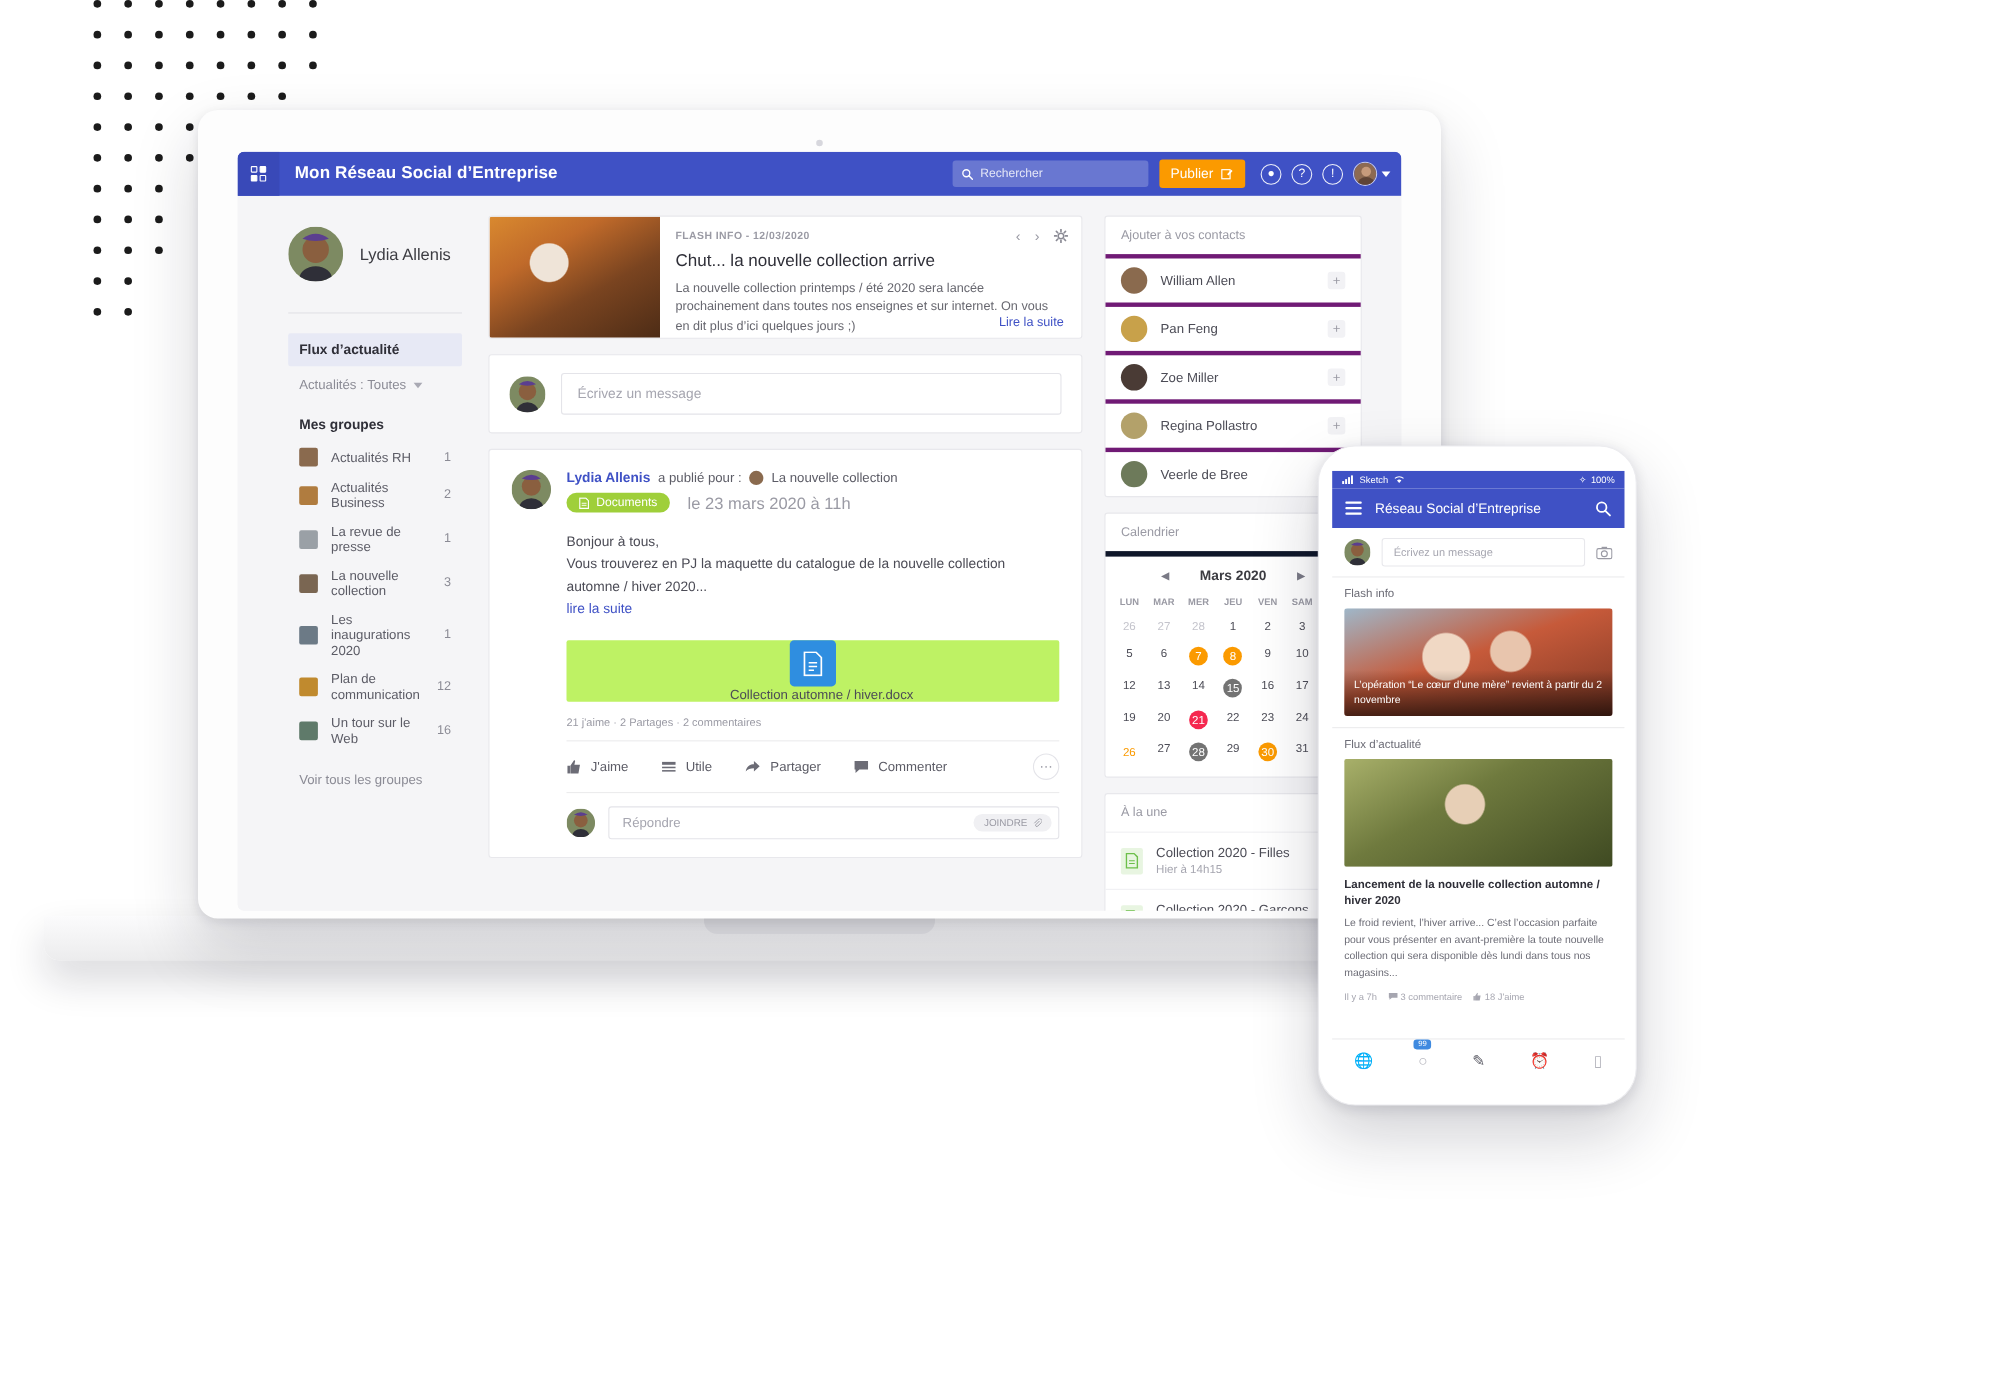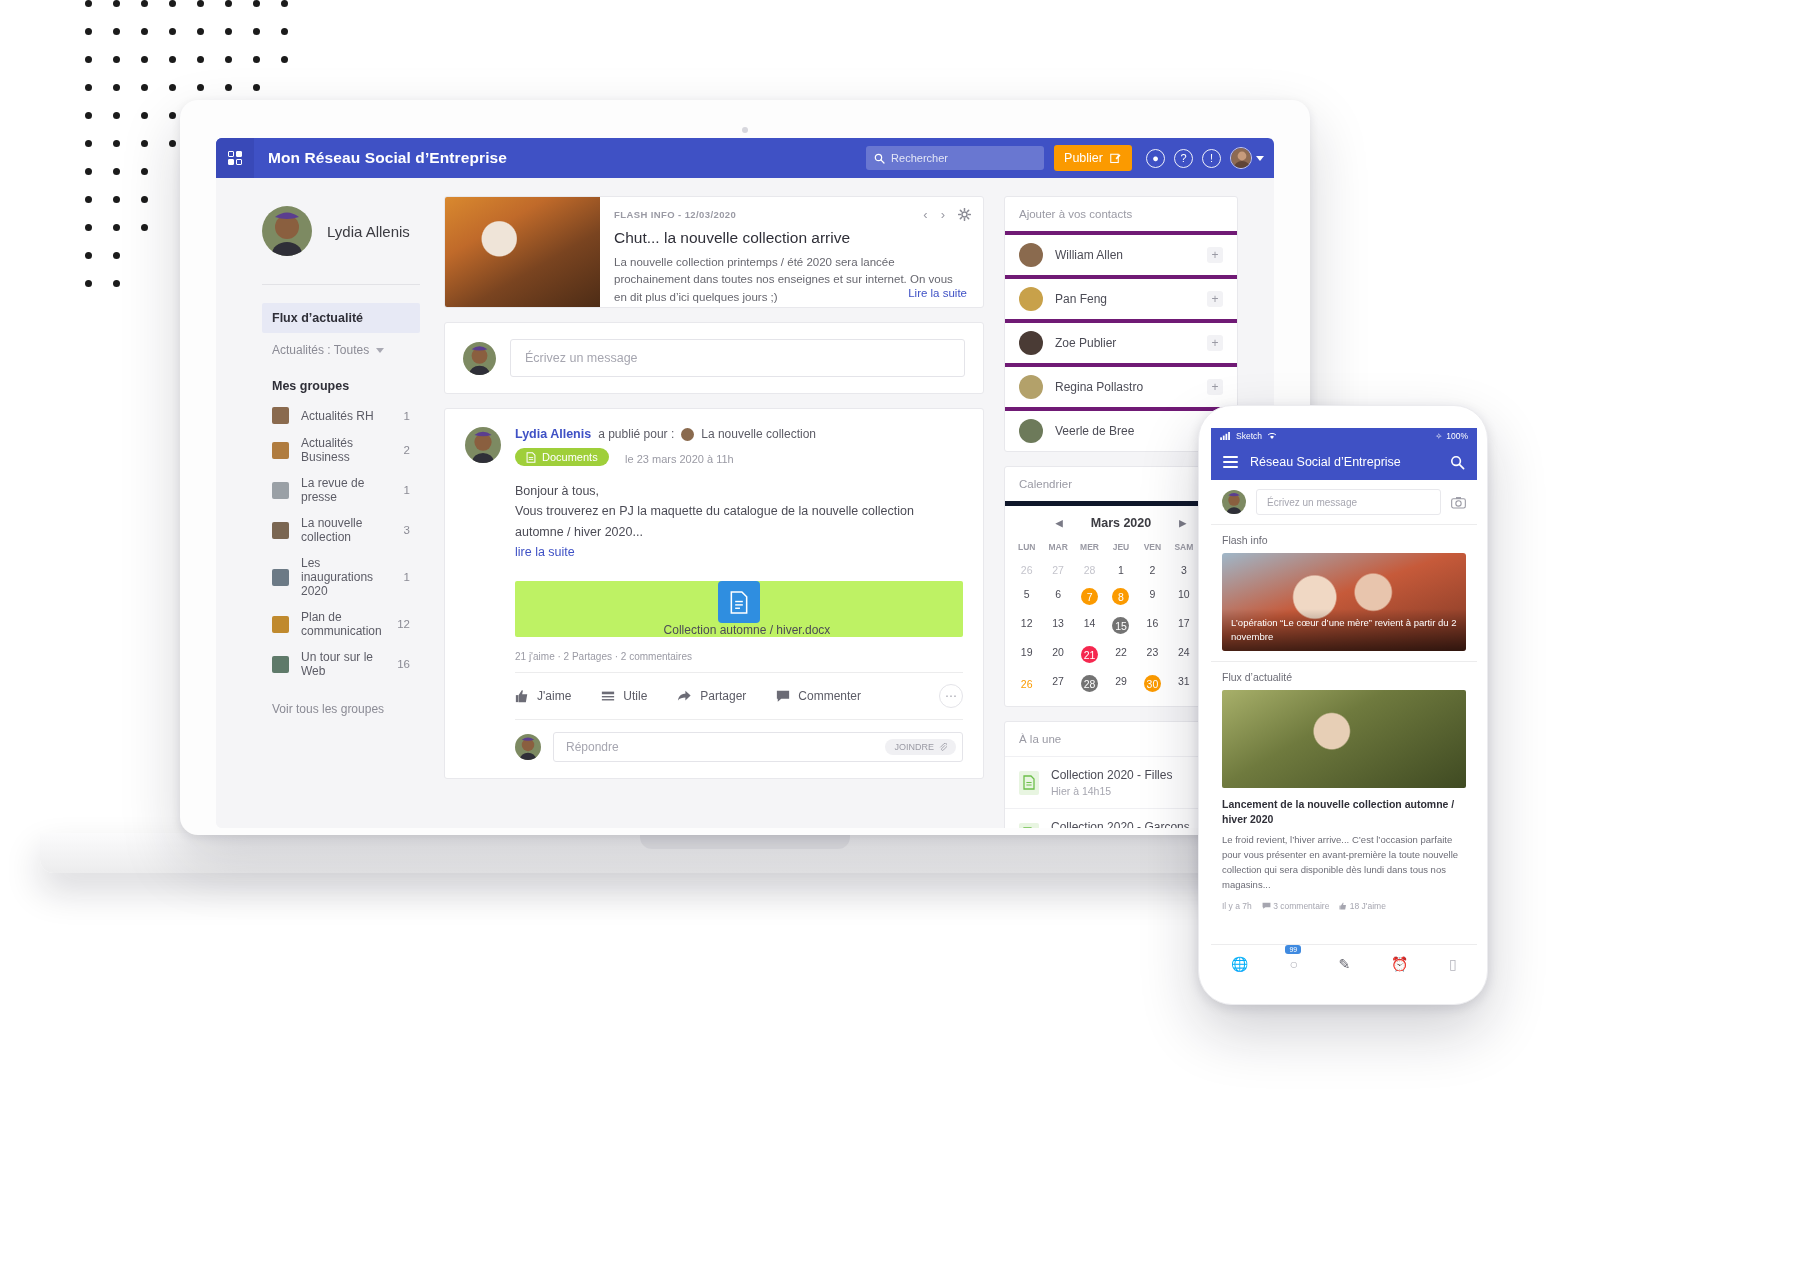--- a/index.html
+++ b/index.html
@@ -140,21 +140,21 @@
   .post-av { width: 36px; height: 36px; border-radius: 50%; overflow: hidden; flex: none; }
   .post-author { font-size: 12.5px; color: #3f51c5; font-weight: bold; }
   .post-meta-line { display: flex; align-items: center; gap: 7px; flex-wrap: wrap; }
   .post-for { font-size: 12px; color: #5c5c66; }
   .grp-dot { width: 13px; height: 13px; border-radius: 50%; display:inline-block; vertical-align: -2px;}
   .badge {
     display: inline-flex; align-items: center; gap: 6px; color: #fff; font-size: 11px;
     border-radius: 11px; padding: 3px 11px; margin-top: 7px;
   }
   .badge.green { background: #9fcf3a; }
-  .post-date { font-size: 11px; color: #9a9aa4; margin-top: 7px; display: inline-block; padding-left: 12px; }
+  .post-date { font-size: 15px; color: #9a9aa4; margin-top: 7px; display: inline-block; padding-left: 12px; }
   .post-body { font-size: 12.5px; color: #4c4c56; line-height: 1.65; padding: 14px 0 0 0; }
   .link { color: #3f51c5; }
   .attach { display: flex; align-items: center; background: #bef264; margin-top: 10px; border-radius: 2px; flex-direction: column; }
   .attach-ico { width: 42px; height: 42px; border-radius: 4px; flex: none; display:flex;align-items:center;justify-content:center; }
   .attach-ico.docx { background: #2f8ee0; }
   .attach-ico.pdf { background: #f5284f; }
   .attach-name { font-size: 12px; color: #4c4c56; margin-left: 16px; }
   .stats { font-size: 10px; color: #9a9aa4; padding: 14px 0 10px; }
   .actions { border-top: 1px solid #ececed; display: flex; align-items: center; gap: 30px; padding: 11px 0; }
   .act { display: flex; align-items: center; gap: 8px; font-size: 12px; color: #5c5c66; }
@@ -562,21 +562,21 @@
                     <span class="contact-name">William Allen</span>
                     <span class="plus">+</span>
                   </div>
                   <div class="contact-row">
                     <span class="contact-av" style="background: rgb(200, 161, 74);"></span>
                     <span class="contact-name">Pan Feng</span>
                     <span class="plus">+</span>
                   </div>
                   <div class="contact-row">
                     <span class="contact-av" style="background: rgb(74, 59, 53);"></span>
-                    <span class="contact-name">Zoe Publier</span>
+                    <span class="contact-name">Zoe Miller</span>
                     <span class="plus">+</span>
                   </div>
                   <div class="contact-row">
                     <span class="contact-av" style="background: rgb(179, 161, 106);"></span>
                     <span class="contact-name">Regina Pollastro</span>
                     <span class="plus">+</span>
                   </div>
                   <div class="contact-row">
                     <span class="contact-av" style="background: rgb(109, 122, 90);"></span>
                     <span class="contact-name">Veerle de Bree</span>

